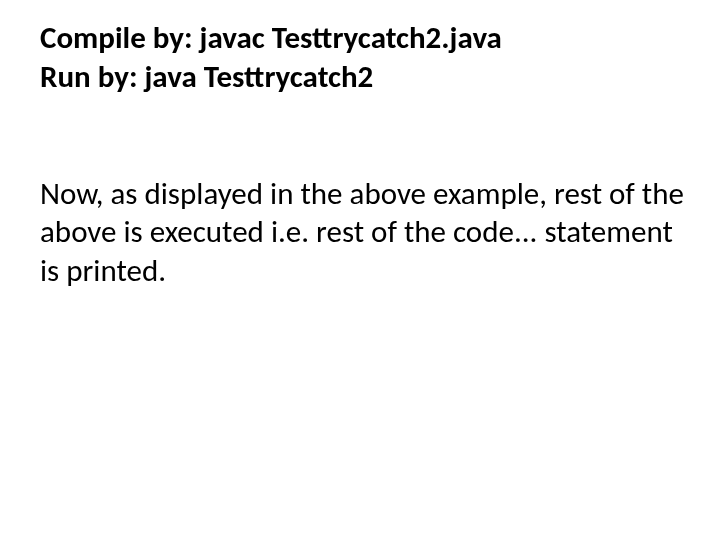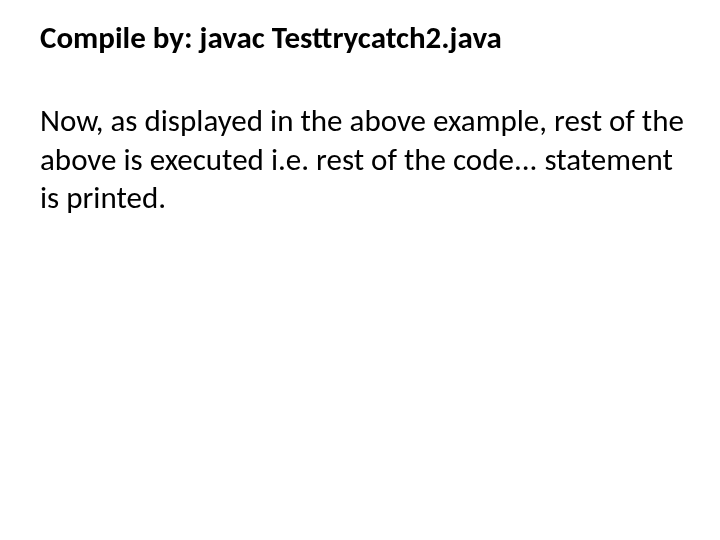--- a/index.html
+++ b/index.html
@@ -14,30 +14,33 @@
       font-family: Calibri, "Segoe UI", Arial, sans-serif;
       font-size: 31px;
       color: #000000;
       padding: 18px 30px 18px 40px;
       line-height: 1.25;
     }
     .bold {
       font-weight: 700;
     }
     .block1 {
-      margin-bottom: 44px;
+      margin-bottom: 78px;
     }
     .line {
       display: block;
     }
   </style>
 </head>
 <body>
 
 <div class="block1">
   <span class="line">
     <span class="bold">Compile by:</span><span class="bold"> javac Testtrycatch2.java</span>
   </span>
+  <span class="line">
+    <span class="bold">Run by:</span><span class="bold"> java Testtrycatch2</span>
+  </span>
 </div>
 
 <div class="block2">
   <span>Now, as displayed in the above example, rest of the above is executed i.e. rest of the code... statement is printed.</span>
 </div>
 
 </body></html>

